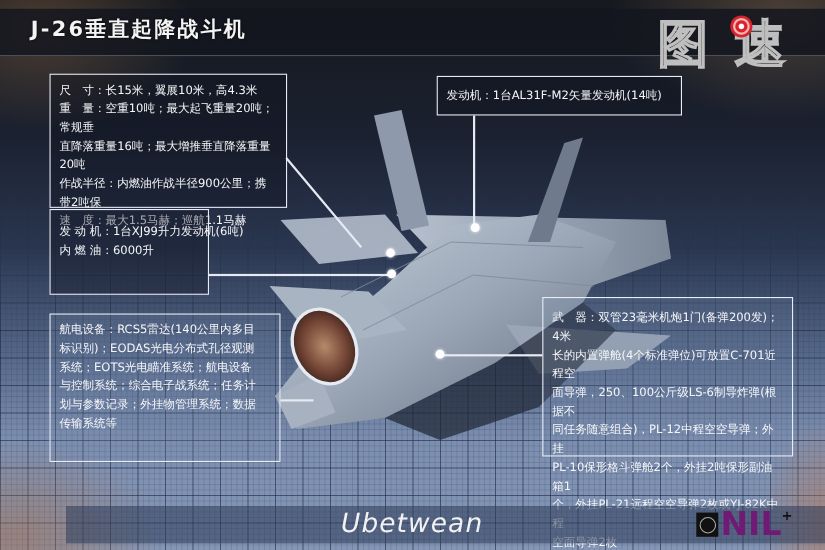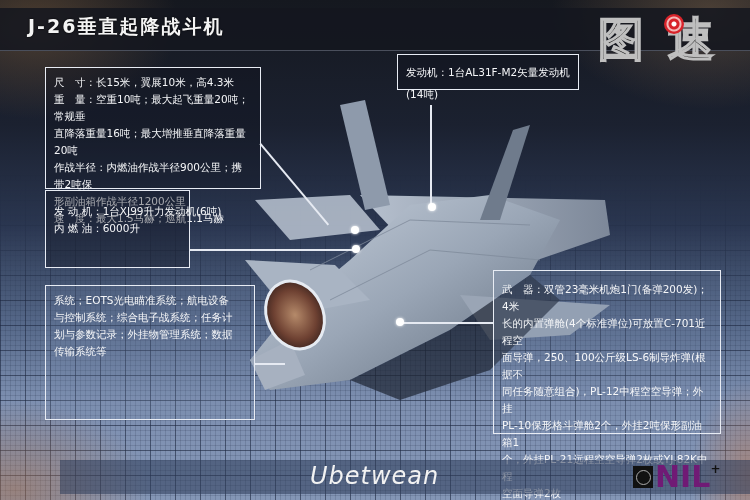--- a/index.html
+++ b/index.html
@@ -109,41 +109,42 @@
 
   <polyline points="80,170 180,120 300,125" fill="none" stroke="#7f8a9b" stroke-width="0.8"></polyline>
   <polyline points="100,200 200,150 310,160" fill="none" stroke="#7f8a9b" stroke-width="0.8"></polyline>
 </svg>
 
 <div class="box dark" style="left:45px;top:67px;width:216px;height:122px;">
   <p>尺　寸：长15米，翼展10米，高4.3米</p>
   <p>重　量：空重10吨；最大起飞重量20吨；常规垂</p>
   <p>直降落重量16吨；最大增推垂直降落重量20吨</p>
   <p>作战半径：内燃油作战半径900公里；携带2吨保</p>
-  <p>形副油箱作战半径1200公里</p>
   <p>速　度：最大1.5马赫；巡航1.1马赫</p>
 </div>
 
-<div class="box dark" style="left:397px;top:54px;width:182px;height:36px;line-height:22px;">
+<div class="box dark" style="left:397px;top:69px;width:223px;height:36px;line-height:22px;">
   <p>发动机：1台AL31F-M2矢量发动机(14吨)</p>
 </div>
 
 <div class="box dark" style="left:45px;top:190px;width:145px;height:78px;padding-top:12px;">
   <p style="white-space:nowrap;">发 动 机：1台XJ99升力发动机(6吨)</p>
   <p>内 燃 油：6000升</p>
 </div>
 
 <div class="box light" style="left:45px;top:285px;width:210px;height:135px;">
+  <p>航电设备：RCS5雷达(140公里内多目</p>
+  <p>标识别)；EODAS光电分布式孔径观测</p>
   <p>系统；EOTS光电瞄准系统；航电设备</p>
   <p>与控制系统；综合电子战系统；任务计</p>
   <p>划与参数记录；外挂物管理系统；数据</p>
   <p>传输系统等</p>
 </div>
 
-<div class="box light" style="left:493px;top:270px;width:228px;height:164px;padding-top:10px;">
+<div class="box light" style="left:493px;top:270px;width:228px;height:145px;padding-top:10px;">
   <p>武　器：双管23毫米机炮1门(备弹200发)；4米</p>
   <p>长的内置弹舱(4个标准弹位)可放置C-701近程空</p>
   <p>面导弹，250、100公斤级LS-6制导炸弹(根据不</p>
   <p>同任务随意组合)，PL-12中程空空导弹；外挂</p>
   <p>PL-10保形格斗弹舱2个，外挂2吨保形副油箱1</p>
   <p>个，外挂PL-21远程空空导弹2枚或YJ-82K中程</p>
   <p>空面导弹2枚</p>
 </div>
 
 <div class="line" style="left:261px;top:143px;width:106px;transform:rotate(50deg);"></div>

